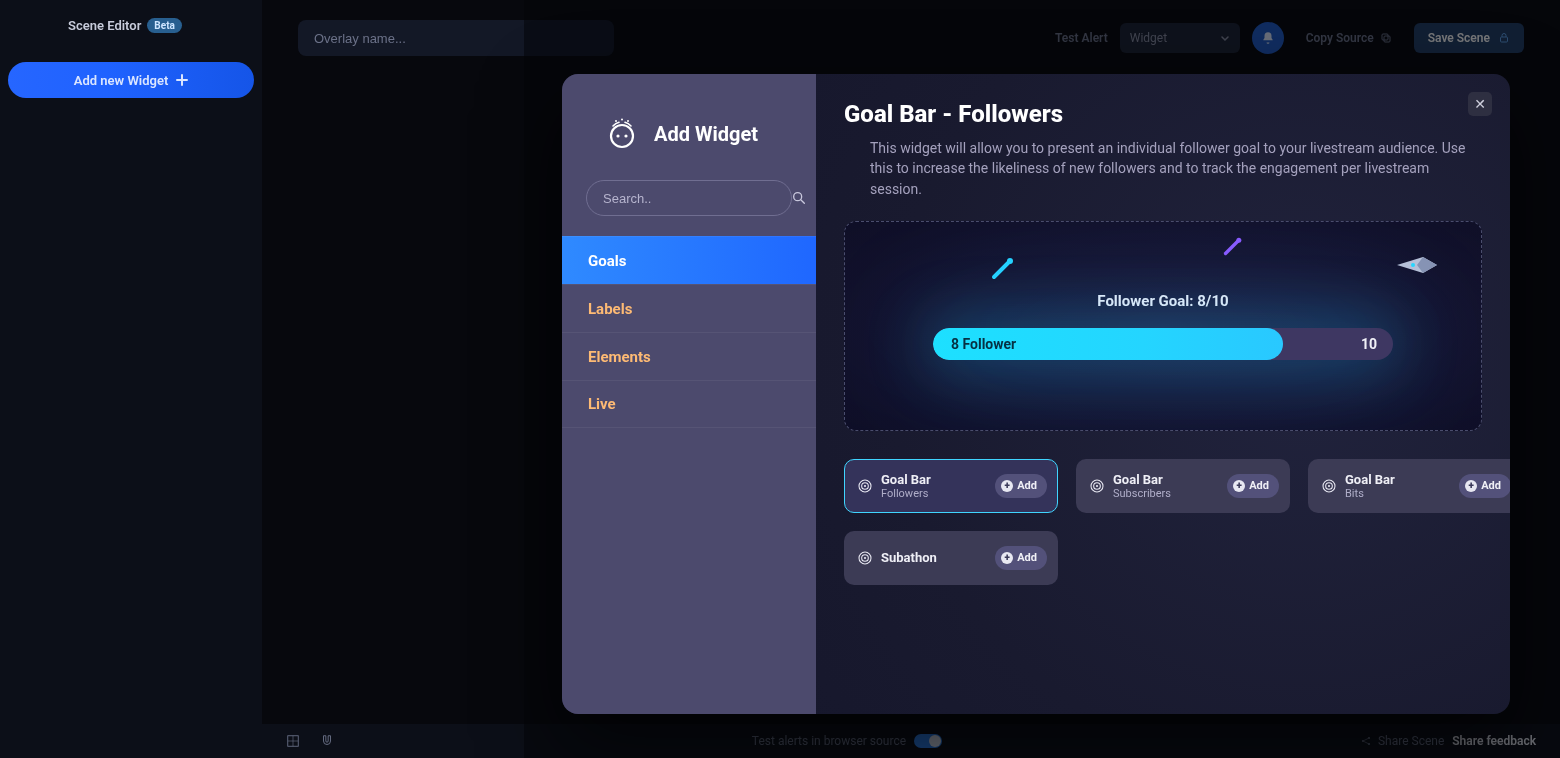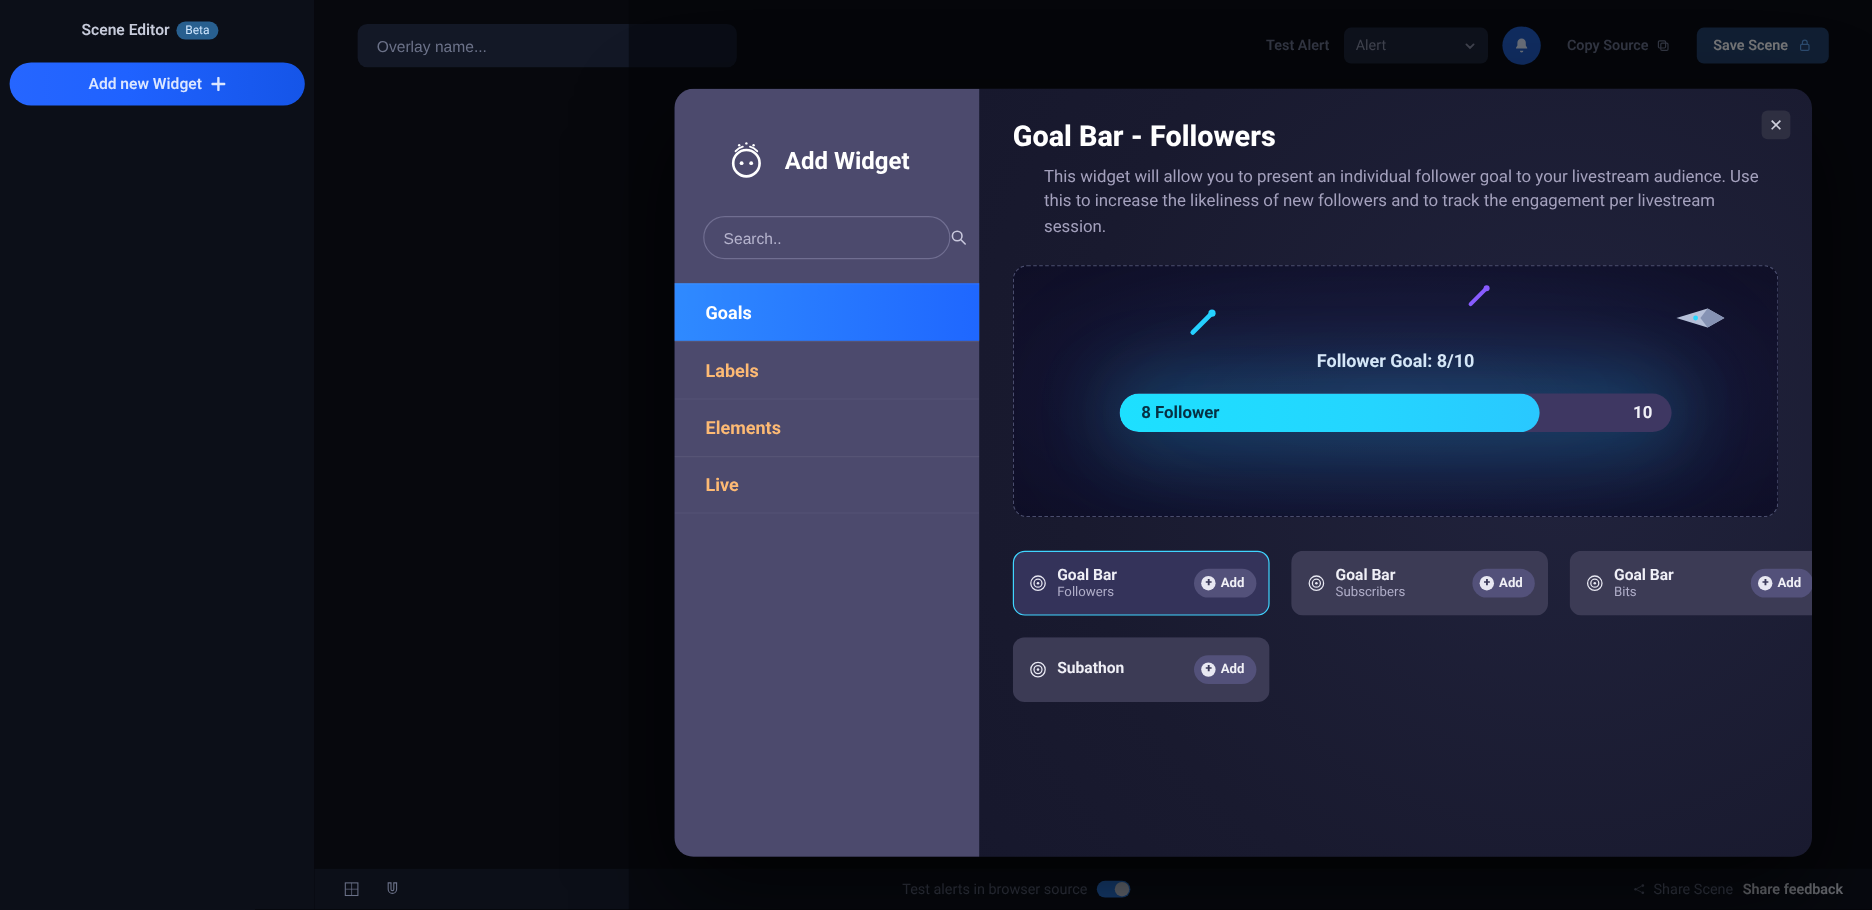--- a/index.html
+++ b/index.html
@@ -51,26 +51,26 @@
   }
   .scene-editor-title {
     font-size: 13px;
     font-weight: 600;
     color: #c7cbda;
   }
   .beta-badge {
     background: var(--badge-bg);
     color: #cfe6ff;
     font-size: 10px;
-    font-weight: 400;
+    font-weight: 700;
     padding: 2px 7px;
     border-radius: 10px;
   }
   .add-widget-btn {
-    margin-top: 13px;
+    margin-top: 23px;
     width: 246px;
     height: 36px;
     background: linear-gradient(90deg, #2666ff, #1f62ff 40%, #1555e8);
     border-radius: 18px;
     display: flex;
     align-items: center;
     justify-content: center;
     gap: 8px;
     font-size: 13px;
     font-weight: 600;
@@ -459,21 +459,21 @@
   </div>
 </div>
 
 <div class="editor">
 
   <div class="topbar">
     <input class="overlay-name" placeholder="Overlay name..." style="">
     <div class="tb-spacer"></div>
     <span class="test-alert-label">Test Alert</span>
     <div class="follow-select">
-      <span>Alert</span>
+      <span>Widget</span>
       <span>
         <svg width="10" height="10" viewBox="0 0 10 10">
             <path d="M2 4l3 3 3-3" stroke="#8a8fa5" stroke-width="1.5" fill="none" stroke-linecap="round"></path>
           </svg>
       </span>
     </div>
     <div class="bell-btn">
       <span>
         <svg width="14" height="14" viewBox="0 0 24 24">
             <path fill="#e2ecff" d="M12 2a6 6 0 0 0-6 6v4l-2 3v1h16v-1l-2-3V8a6 6 0 0 0-6-6zm0 20a2.5 2.5 0 0 0 2.5-2.5h-5A2.5 2.5 0 0 0 12 22z"></path>

